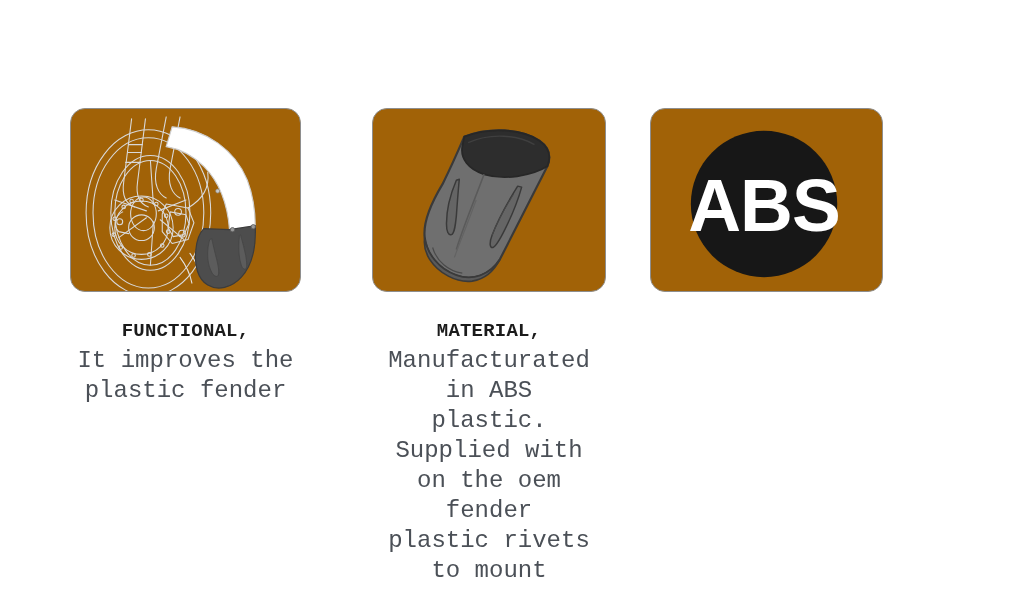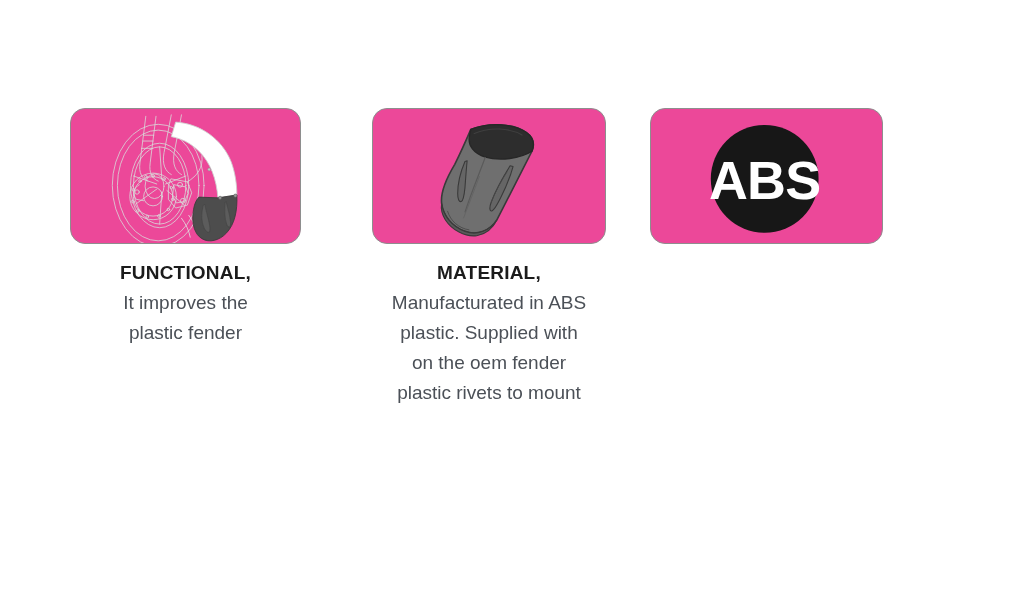--- a/index.html
+++ b/index.html
@@ -33,51 +33,52 @@
     top: 108px;
   }
 
   .feature-col.col-1 { left: 70px;  width: 231px; }
   .feature-col.col-2 { left: 372px; width: 234px; }
   .feature-col.col-3 { left: 650px; width: 233px; }
 
   .icon-card {
     position: relative;
     width: 100%;
-    height: 136px;
+    height: 184px;
     border: 1.4px solid #8e8e8e;
     border-radius: 15px;
-    background: #ec4899;
+    background: #a16207;
     overflow: hidden;
   }
 
   .icon-card .art {
     position: absolute;
     left: 0; top: 0;
     width: 100%; height: 100%;
     display: block;
   }
 
   .caption {
-    margin-top: 14px;
+    margin-top: 24px;
     text-align: center;
+    font-family: Liberation Mono, monospace;
   }
 
   .caption .heading {
     display: block;
     font-size: 19px;
     font-weight: bold;
     color: #1b1b1b;
     line-height: 30px;
     letter-spacing: 0.2px;
   }
 
   .caption .body-line {
     display: block;
-    font-size: 19px;
+    font-size: 24px;
     font-weight: normal;
     color: #4b5057;
     line-height: 30px;
     text-align: center;
   }
 
   .caption.all-bold .body-line {
     font-weight: bold;
     color: #1b1b1b;
   }

